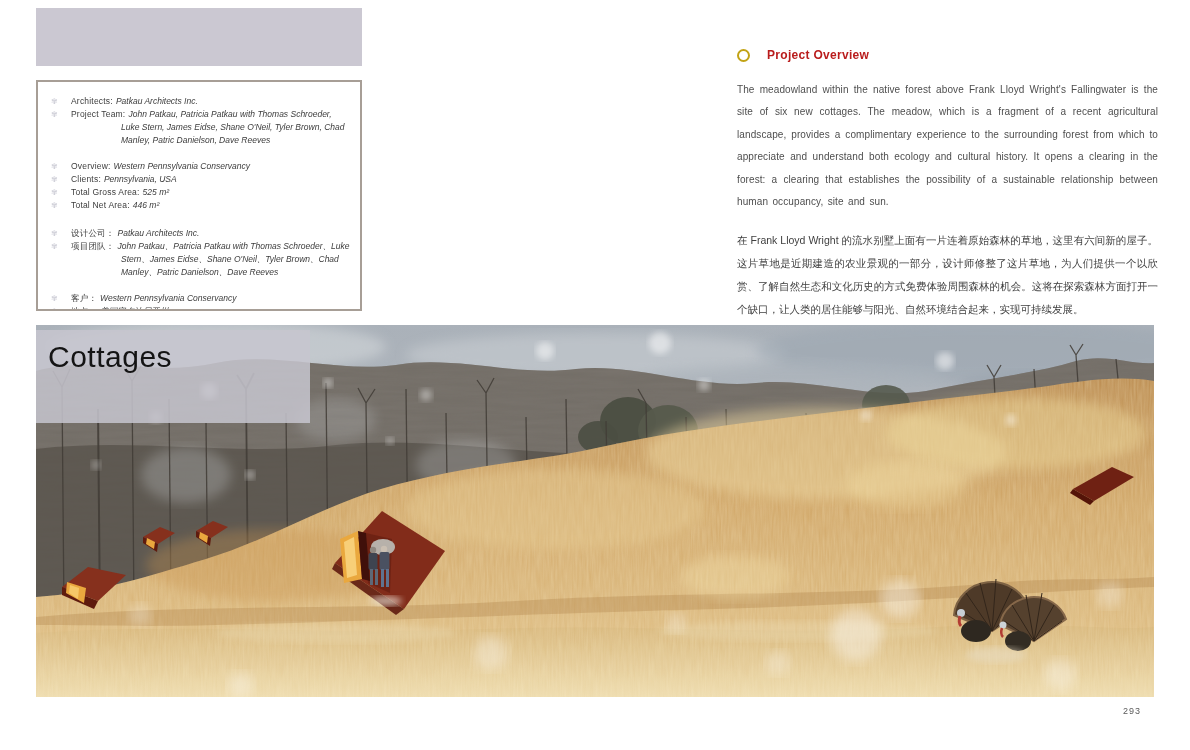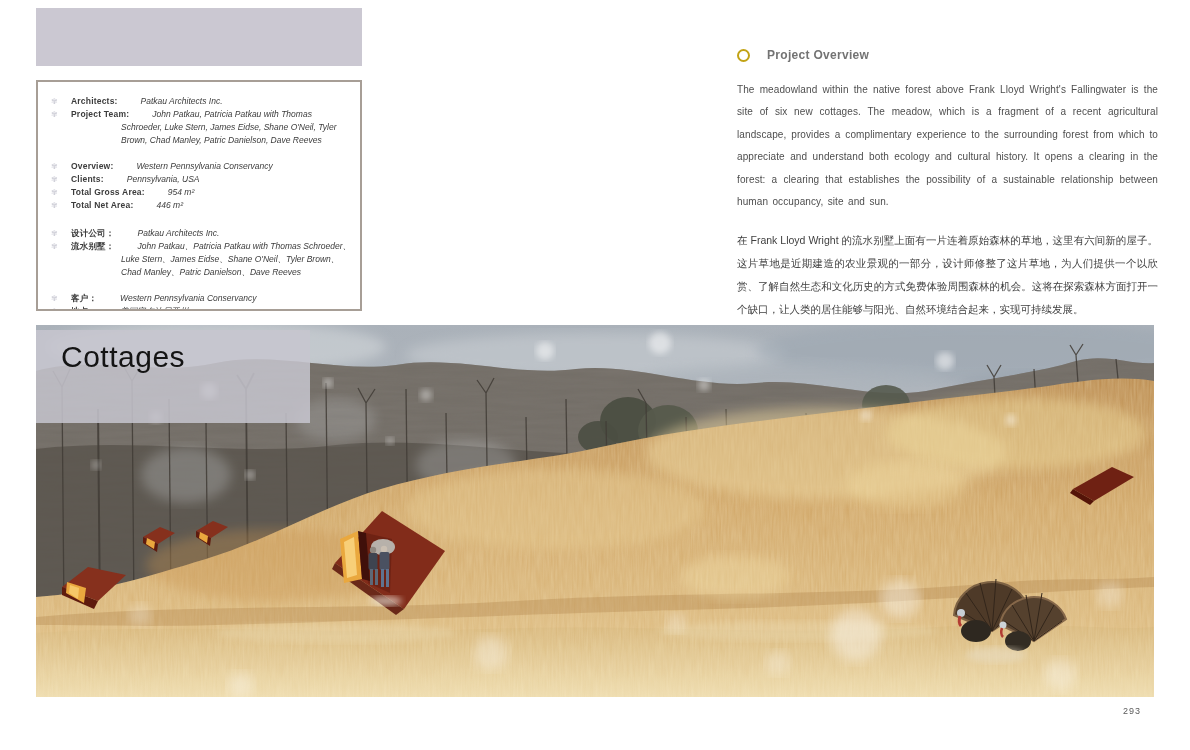--- a/index.html
+++ b/index.html
@@ -3,63 +3,63 @@
 <meta charset="utf-8">
 <style>
   html,body{margin:0;padding:0;background:#e8e8e8;}
   .page{position:relative;width:1190px;height:750px;background:#ffffff;overflow:hidden;
         font-family:"Liberation Sans",sans-serif;}
   .gray-block{position:absolute;left:36px;top:8px;width:326px;height:58px;background:#cbc8d2;}
   .info-box{position:absolute;left:36px;top:80px;width:326px;height:231px;border:2px solid #a79e96;
             background:#fff;box-sizing:border-box;padding:13px 8px 0 0;overflow:hidden;}
   .irow{position:relative;padding-left:33px;font-size:8.5px;line-height:13px;color:#3c3c3c;}
   .irow .bul{position:absolute;left:13px;top:0;color:#cfcfd8;font-size:8px;font-style:normal;}
-  .irow .lbl{font-weight:bold;letter-spacing:.2px;margin-right:3px;margin-top:14px;}
-  .irow .val{font-style:italic;margin-left:20px;}
+  .irow .lbl{font-weight:normal;letter-spacing:.2px;margin-right:3px;margin-top:14px;}
+  .irow .val{font-style:italic;}
   .irow.team{padding-left:83px;text-indent:-50px;}
   .irow.team .bul{text-indent:0;}
   .sec-gap{height:13px;}
   .zh-sec{margin-top:15px;}
   .cn-title{position:absolute;left:372px;top:237px;font-size:23px;line-height:31px;
             letter-spacing:7px;color:#3a3a3a;font-weight:500;}
   .right-col{position:absolute;left:737px;top:48px;width:421px;}
-  .heading{display:flex;align-items:center;font-size:12px;color:#737373;font-weight:bold;letter-spacing:.3px;}
+  .heading{display:flex;align-items:center;font-size:12px;color:#b91c1c;font-weight:bold;letter-spacing:.3px;}
   .ring{display:inline-block;width:9px;height:9px;border:2px solid #c2a315;border-radius:50%;
         margin-right:17px;flex:0 0 auto;background:#fff;}
   .body-en{margin:17px 0 16px;text-align:justify;font-size:10px;line-height:22.4px;color:#4e4e4e;
            letter-spacing:.1px;word-spacing:1.5px;}
   .h2{margin-top:21px;}
   .body-zh{margin:14px 0 0;text-align:justify;font-size:10.5px;line-height:23px;color:#3f3f3f;}
   .hero{position:absolute;left:36px;top:325px;width:1118px;height:372px;overflow:hidden;}
   .hero svg{display:block;width:1118px;height:372px;}
   .img-title{position:absolute;left:0;top:5px;width:274px;height:93px;background:rgba(199,198,207,.85);
-             color:#141414;font-size:30px;line-height:39px;padding:7px 0 0 25px;box-sizing:border-box;
+             color:#141414;font-size:30px;line-height:39px;padding:7px 0 0 12px;box-sizing:border-box;
              letter-spacing:.5px;}
   .page-num{position:absolute;left:1123px;top:706px;font-size:9px;color:#5a5a5a;letter-spacing:1px;}
 </style>
 </head>
 <body>
 
 <div class="page">
 
   <div class="gray-block"></div>
 
   <div class="info-box">
     <div>
       <div class="irow"><span class="bul">✾</span><span class="lbl">Architects:</span><span class="val">Patkau Architects Inc.</span></div>
       <div class="irow team"><span class="bul">✾</span><span class="lbl">Project Team:</span><span class="val">John Patkau, Patricia Patkau with Thomas Schroeder, Luke Stern, James Eidse, Shane O'Neil, Tyler Brown, Chad Manley, Patric Danielson, Dave Reeves</span></div>
       <div class="sec-gap"></div>
       <div class="irow"><span class="bul">✾</span><span class="lbl">Overview:</span><span class="val">Western Pennsylvania Conservancy</span></div>
       <div class="irow"><span class="bul">✾</span><span class="lbl">Clients:</span><span class="val">Pennsylvania, USA</span></div>
-      <div class="irow"><span class="bul">✾</span><span class="lbl">Total Gross Area:</span><span class="val">954 m²</span></div>
+      <div class="irow"><span class="bul">✾</span><span class="lbl">Total Gross Area:</span><span class="val">525 m²</span></div>
       <div class="irow"><span class="bul">✾</span><span class="lbl">Total Net Area:</span><span class="val">446 m²</span></div>
     </div>
     <div class="zh-sec">
       <div class="irow"><span class="bul">✾</span><span class="lbl">设计公司：</span><span class="val">Patkau Architects Inc.</span></div>
-      <div class="irow team"><span class="bul">✾</span><span class="lbl">流水别墅：</span><span class="val">John Patkau、Patricia Patkau with Thomas Schroeder、Luke Stern、James Eidse、Shane O'Neil、Tyler Brown、Chad Manley、Patric Danielson、Dave Reeves</span></div>
+      <div class="irow team"><span class="bul">✾</span><span class="lbl">项目团队：</span><span class="val">John Patkau、Patricia Patkau with Thomas Schroeder、Luke Stern、James Eidse、Shane O'Neil、Tyler Brown、Chad Manley、Patric Danielson、Dave Reeves</span></div>
       <div class="sec-gap"></div>
       <div class="irow"><span class="bul">✾</span><span class="lbl">客户：</span><span class="val">Western Pennsylvania Conservancy</span></div>
       <div class="irow"><span class="bul">✾</span><span class="lbl">地点：</span><span class="val">美国宾夕法尼亚州</span></div>
 
     </div>
   </div>
 
   <div class="cn-title">
   </div>
 

